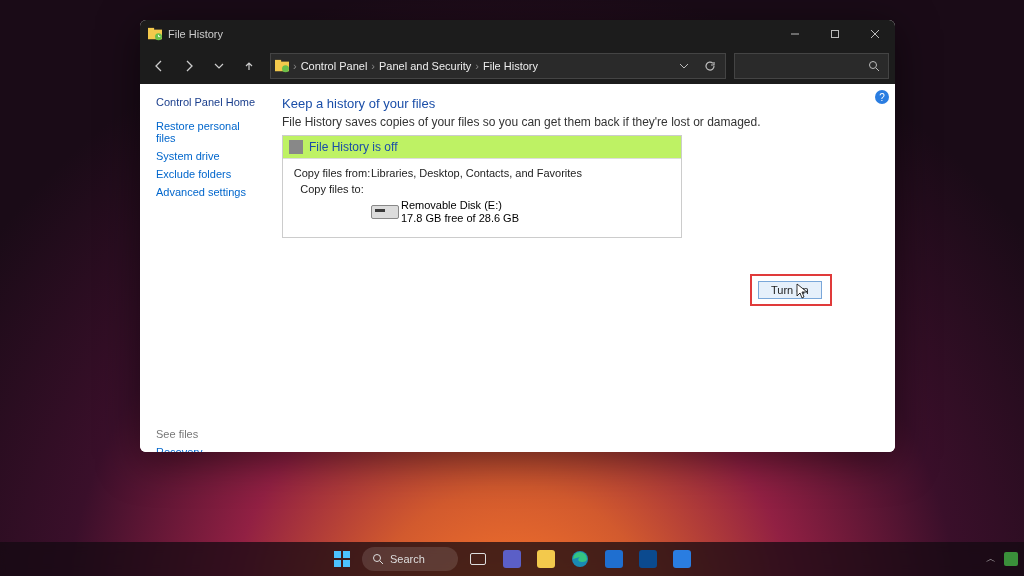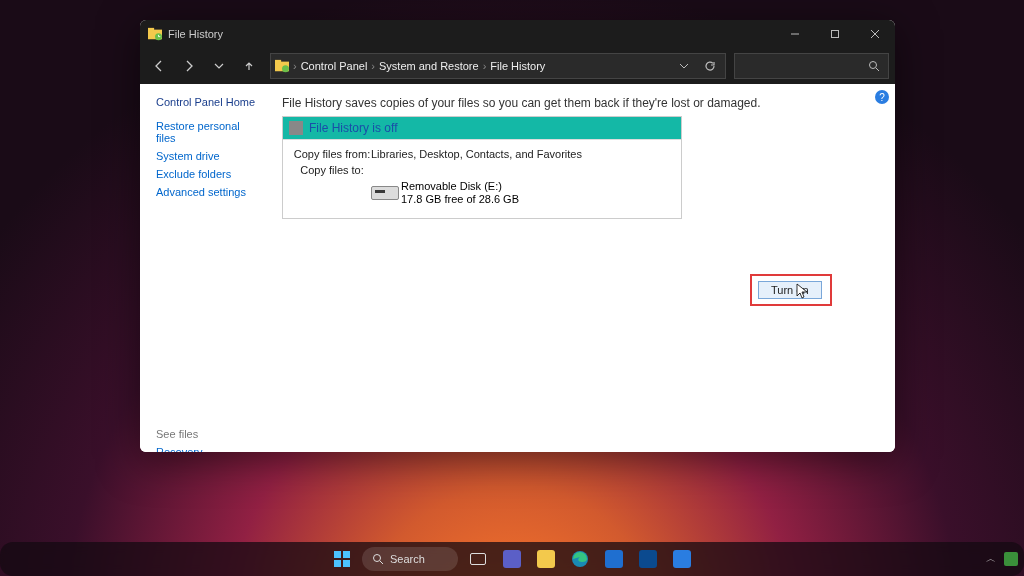--- a/index.html
+++ b/index.html
@@ -46,21 +46,21 @@
   .content { position:absolute; top:64px; left:0; right:0; bottom:0; display:flex; background:#fff; }
   .sidebar { width:130px; padding:12px 10px 0 16px; font-size:11px; }
   .sidebar .home { color:#1a3e8c; margin-bottom:12px; }
   .sidebar a { display:block; color:#0066cc; text-decoration:none; margin-bottom:6px; }
   .sidebar .seealso { color:#777; margin-top:230px; margin-bottom:6px; }
   .main { flex:1; padding:12px 18px 0 12px; position:relative; }
   .main h1 { font-size:13px; font-weight:400; color:#1a4ea8; margin-bottom:4px; }
   .main .sub { font-size:12px; color:#333; margin-bottom:6px; }
   .statusbox { border:1px solid #ccc; width:400px; }
   .statushead {
-    background:#14b8a6; border-bottom:1px solid #ddd; padding:4px 6px; display:flex; align-items:center; gap:6px;
+    background:#bef264; border-bottom:1px solid #ddd; padding:4px 6px; display:flex; align-items:center; gap:6px;
     color:#1a4ea8; font-size:12px;
   }
   .statushead .ic { width:14px; height:14px; background:#888; display:inline-block; }
   .statusbody { padding:8px 10px 12px; font-size:11px; }
   .row { display:flex; margin-bottom:4px; }
   .row .lbl { width:78px; color:#222;text-align:center; }
   .row .val { color:#222; }
   .diskrow { display:flex; align-items:center; gap:2px; margin-left:78px; }
   .disk-icon { width:28px; height:14px; background:#dcdcdc; border:1px solid #888; border-radius:2px; position:relative; }
   .disk-icon::after { content:""; position:absolute; left:3px; top:3px; width:10px; height:3px; background:#3a3a3a; }
@@ -70,21 +70,21 @@
   .btn {
     display:inline-block; background:#e6f0fb; border:1px solid #7aa7d9; font-size:11px;
     padding:2px 12px; color:#222;
   }
   .help-icon { position:absolute; right:6px; top:6px; width:14px; height:14px; border-radius:50%; background:#2a7de1; color:#fff; font-size:10px; display:flex; align-items:center; justify-content:center; }
   .cursor { position:absolute; width:12px; height:16px; pointer-events:none; }
   
   .taskbar {
     position:absolute; left:0; right:0; bottom:0; height:34px;
     background: rgba(20,10,18,.75); backdrop-filter: blur(6px);
-    display:flex; align-items:center; justify-content:center; gap:6px;border-radius:13px;
+    display:flex; align-items:center; justify-content:center; gap:6px;
   }
   .tb-item { width:28px; height:28px; display:flex; align-items:center; justify-content:center; border-radius:3px; }
   .tb-item svg, .tb-item .sq { width:18px; height:18px; }
   .search-pill { width:96px; height:24px; background:rgba(255,255,255,.12); border-radius:12px; display:flex; align-items:center; gap:6px; padding:0 10px; color:#ddd; font-size:11px; }
   .search-pill svg { width:12px; height:12px; }
   .tray { position:absolute; right:6px; bottom:0; height:34px; display:flex; align-items:center; gap:8px; color:#ccc; font-size:10px; }
   .sq { border-radius:3px; }
 </style>
 </head>
 <body>
@@ -141,21 +141,21 @@
       </div>
     <div class="addr">
       <svg class="bicon" viewBox="0 0 16 16">
           <rect width="16" height="11" y="3" fill="#f3c94c"></rect>
           <rect width="7" height="3" y="1" fill="#f3c94c"></rect>
           <circle cx="12" cy="11" r="4" fill="#6bbf4a"></circle>
         </svg>
       <span class="sep">›</span>
       <span class="crumb">Control Panel</span>
       <span class="sep">›</span>
-      <span class="crumb">System and Restore</span>
+      <span class="crumb">Panel and Security</span>
       <span class="sep">›</span>
       <span class="crumb">File History</span>
       <span class="spacer"></span>
       <span class="ctrl">
           <svg viewBox="0 0 10 10" width="10" height="10">
             <path d="M1 3l4 4 4-4" fill="none" stroke="currentColor"></path>
           </svg>
         </span>
       <span class="ctrl">
           <svg viewBox="0 0 12 12" width="12" height="12">
@@ -177,20 +177,21 @@
       <a>Restore personal files</a>
       <a>System drive</a>
       <a>Exclude folders</a>
       <a>Advanced settings</a>
       <div class="seealso">See files</div>
       <a>Recovery</a>
 
     </div>
     <div class="main">
       <div class="help-icon">?</div>
+      <h1>Keep a history of your files</h1>
       <div class="sub">File History saves copies of your files so you can get them back if they're lost or damaged.</div>
       <div class="statusbox">
         <div class="statushead">
           <span class="ic"></span>
           <span>File History is off</span>
         </div>
         <div class="statusbody">
           <div class="row">
             <span class="lbl">Copy files from:</span>
             <span class="val">Libraries, Desktop, Contacts, and Favorites</span>

